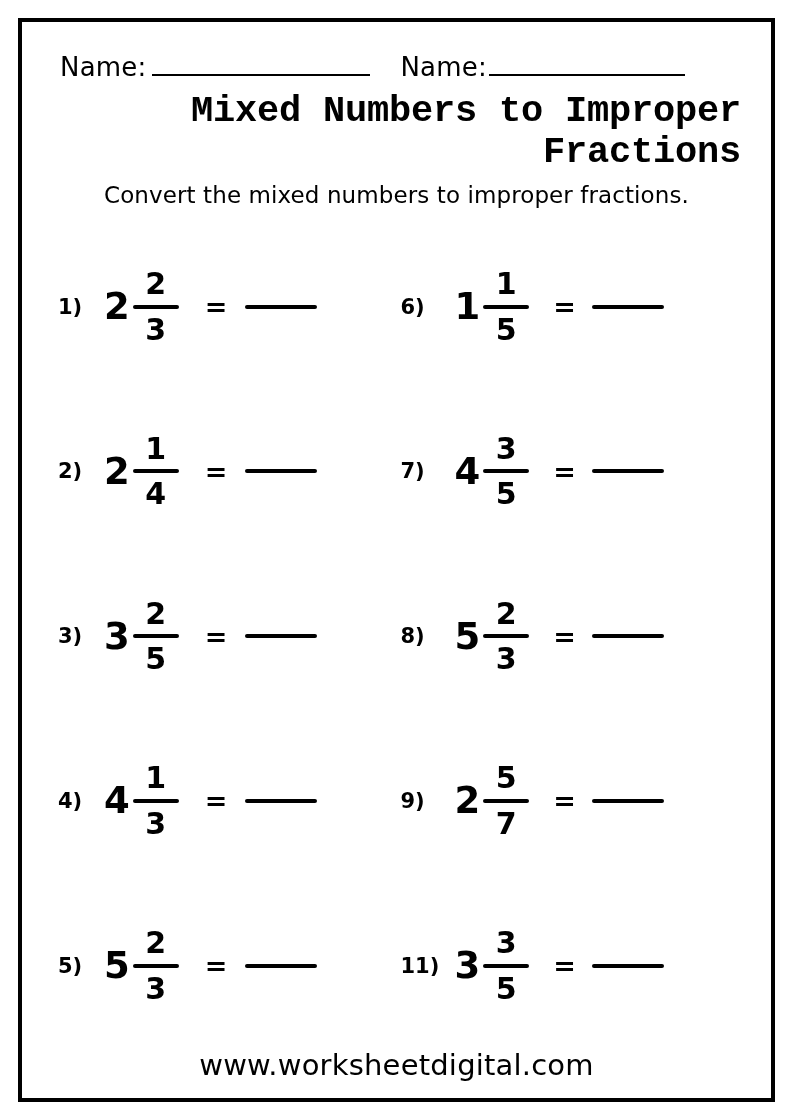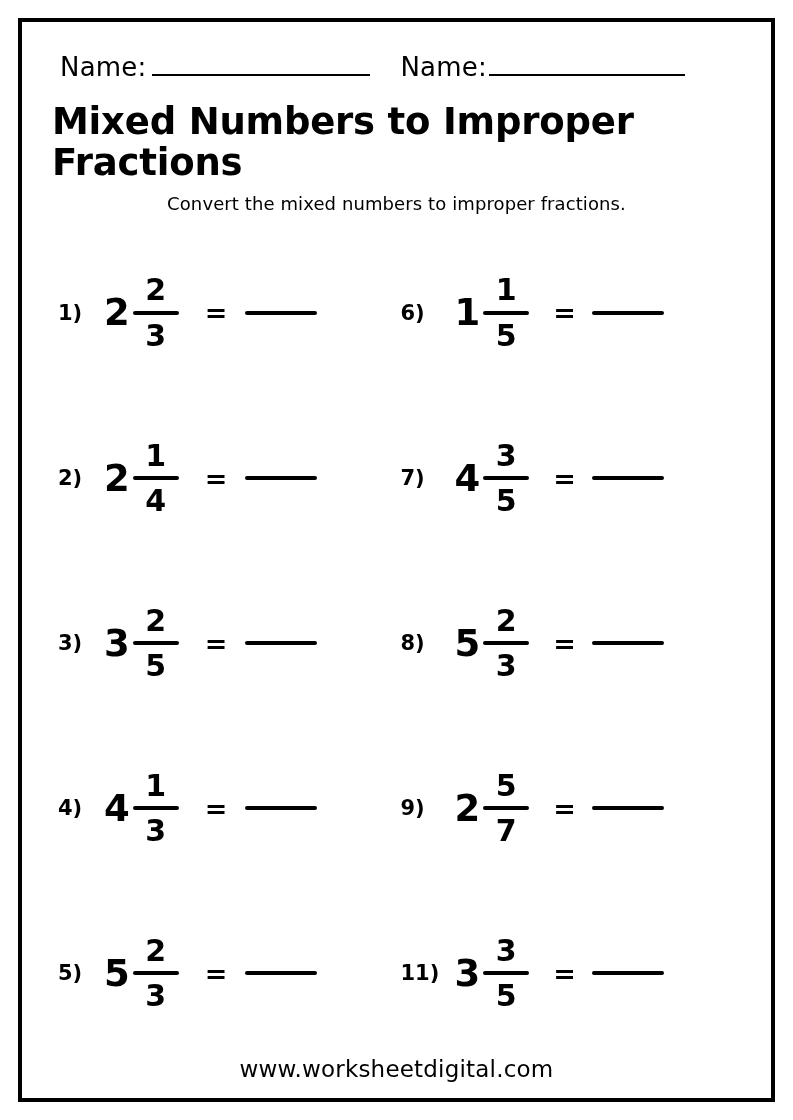--- a/index.html
+++ b/index.html
@@ -45,31 +45,32 @@
   .nd-line {
     display: inline-block;
     border-bottom: 2px solid #000;
     height: 24px;
   }
   .nd-line.name { width: 218px; margin-left: 6px; }
   .nd-line.date { width: 196px; margin-left: 2px; }
   .nd-gap { width: 30px; }
 
   .title {
-    margin-top: 20px;
-    text-align: left;
+    margin-top: 9px;
+    text-align: right;
     font-size: 37px;
     font-weight: bold;
     letter-spacing: -0.2px;
     line-height: 1.1;
+    font-family: Liberation Mono, monospace;
   }
   .subtitle {
     margin-top: 10px;
     text-align: center;
-    font-size: 18px;
+    font-size: 23px;
     font-weight: normal;
     letter-spacing: 0.1px;
   }
 
   
   .problems {
     flex: 1 1 auto;
     margin-top: 16px;
     display: grid;
     grid-template-columns: 1fr 1fr;
@@ -129,21 +130,21 @@
   .answer-line {
     width: 72px;
     height: 4px;
     background: #000;
     border-radius: 2px;
   }
   .problem.right .equals { margin: 0 16px 0 24px; }
 
   .footer {
     text-align: center;
-    font-size: 23px;
+    font-size: 29px;
     padding-bottom: 6px;
     letter-spacing: 0.2px;
   }
 </style>
 </head>
 <body>
 
 <div class="page">
   <div class="sheet">
 

